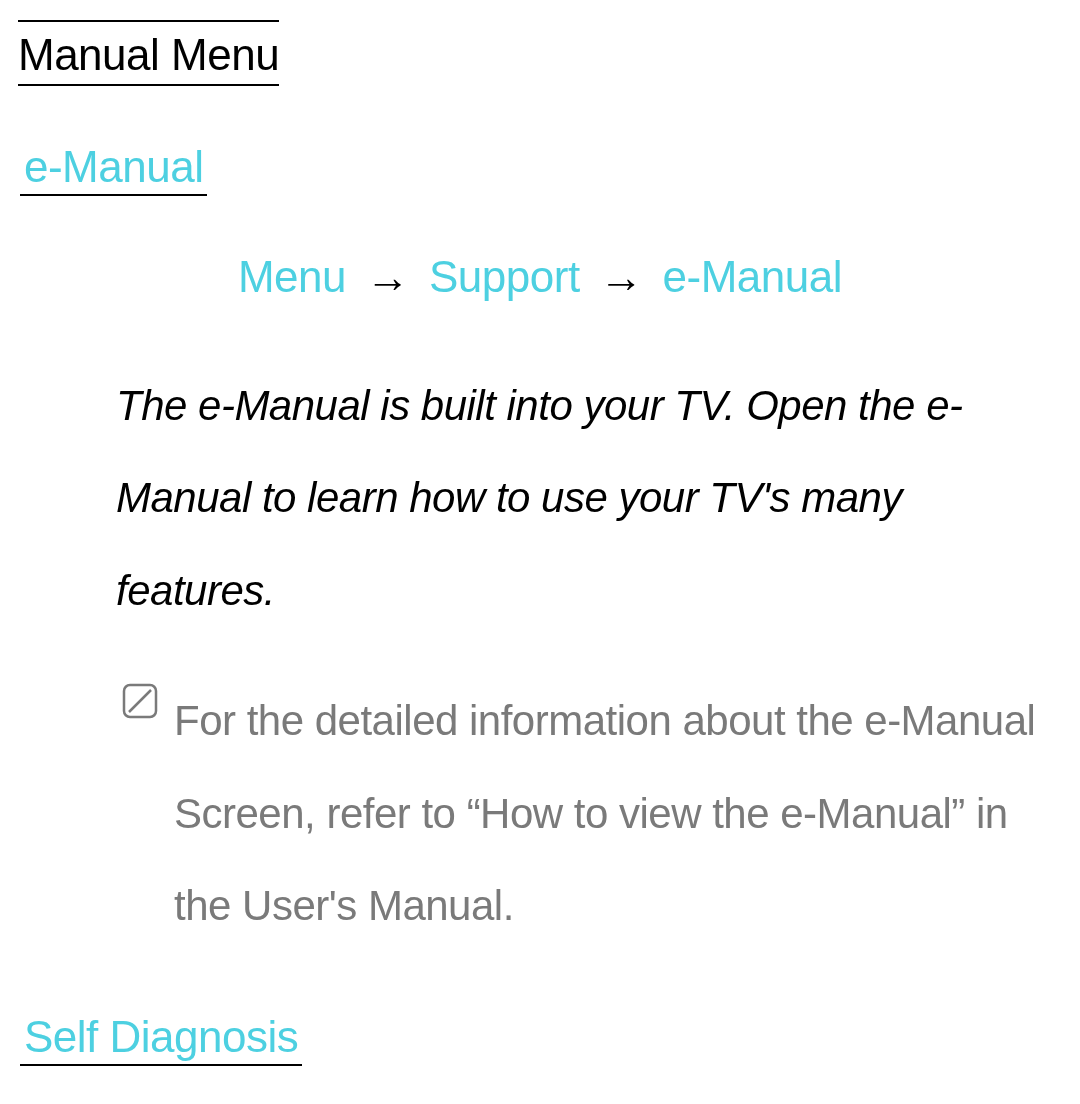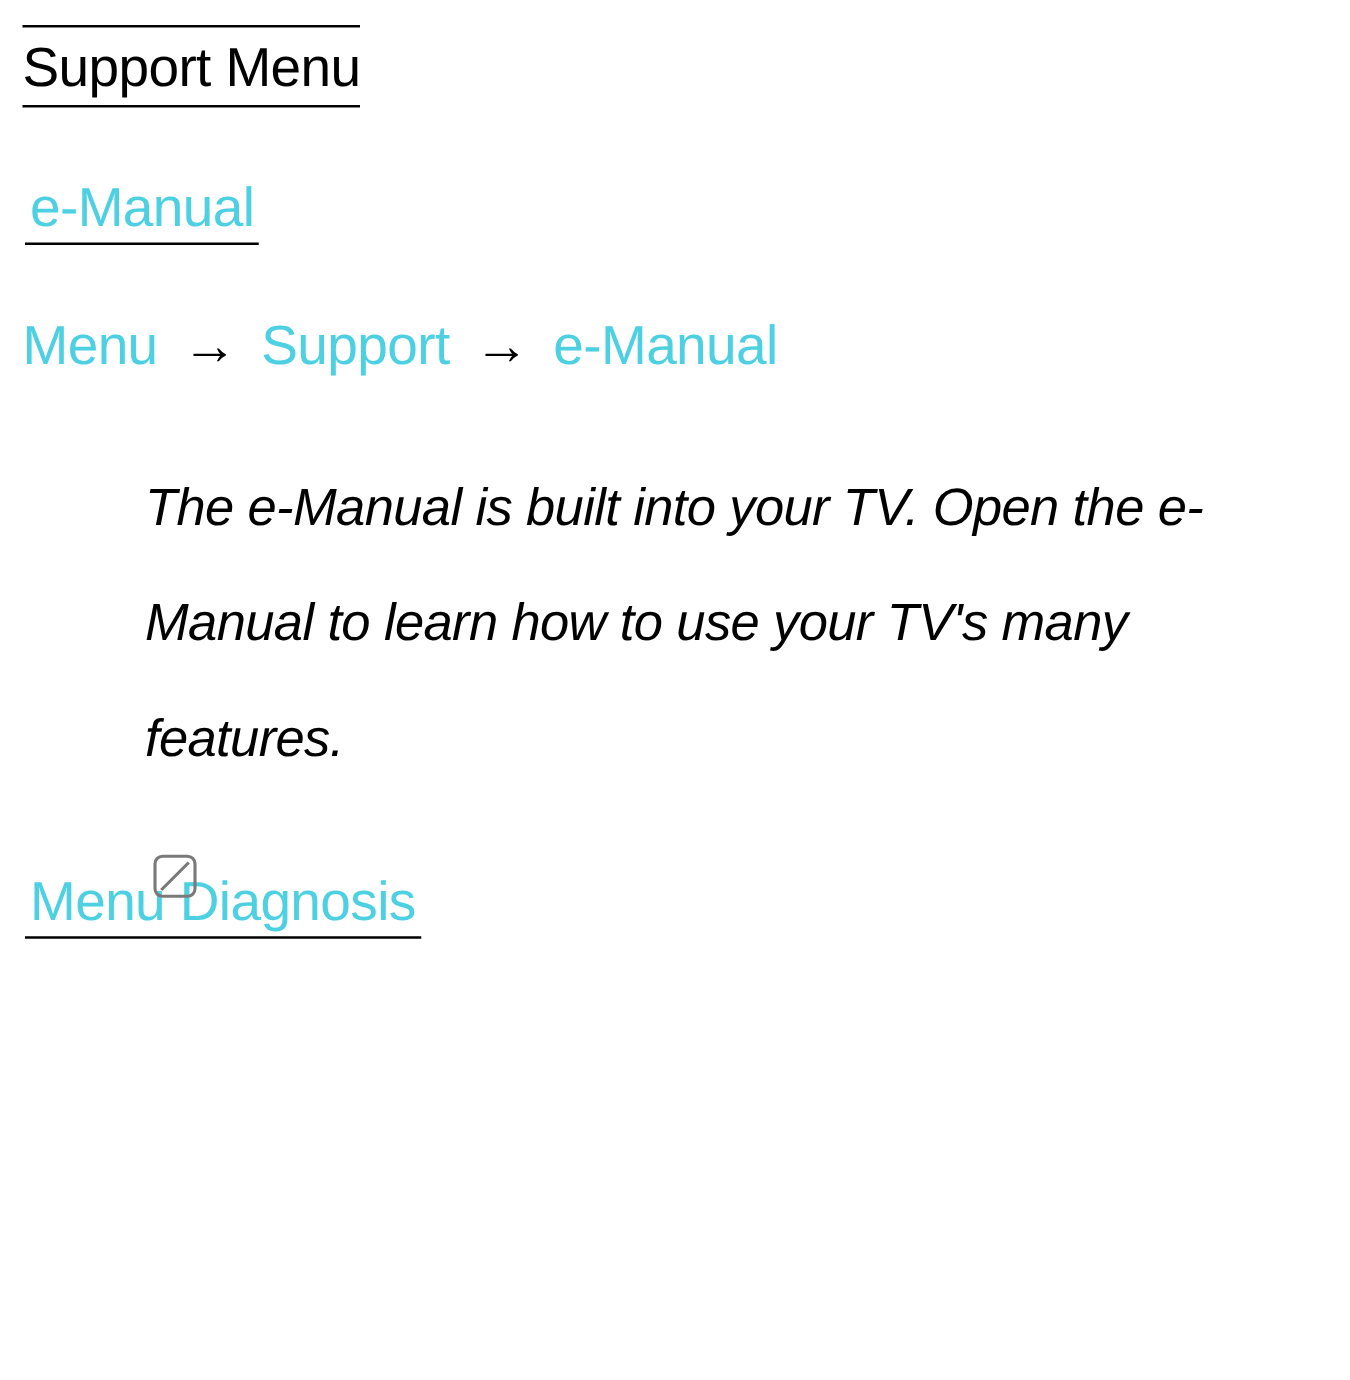--- a/index.html
+++ b/index.html
@@ -31,20 +31,21 @@
       font-weight: normal;
       color: #4dd0e1;
       border-bottom: 2px solid #000;
       padding: 0 4px 2px 4px;
       margin-left: 2px;
       margin-bottom: 56px;
     }
     .breadcrumb {
       font-size: 44px;
       margin-bottom: 58px;
+      text-align: center;
     }
     .bc-item {
       color: #4dd0e1;
     }
     .bc-arrow {
       color: #000;
       padding: 0 8px;
     }
     .body-block {
       padding-left: 98px;
@@ -84,21 +85,21 @@
       display: block;
     }
     .section-heading.bottom {
       margin-top: 8px;
     }
   </style>
 </head>
 <body>
 
 <div>
-  <h1 class="page-title">Support Menu</h1>
+  <h1 class="page-title">Manual Menu</h1>
 </div>
 
 <div>
   <h2 class="section-heading">e-Manual</h2>
 </div>
 
 <div class="breadcrumb">
   <span class="bc-item">Menu</span>
   <span class="bc-arrow">→</span>
   <span class="bc-item">Support</span>
@@ -110,17 +111,20 @@
   <p class="body-text">The e-Manual is built into your TV. Open the e-Manual to learn how to use your TV's many features.</p>
 </div>
 
 <div class="note-block">
   <span class="note-icon">
     <svg width="38" height="38" viewBox="0 0 38 38">
       <rect x="3" y="3" width="32" height="32" rx="6" ry="6" fill="none" stroke="#7a7a7a" stroke-width="2.5"></rect>
       <line x1="8" y1="30" x2="30" y2="8" stroke="#7a7a7a" stroke-width="2.5"></line>
     </svg>
   </span>
+  <p class="note-text">
+    <span class="note-text-inner">For the detailed information about the e-Manual Screen, refer to “How to view the e-Manual” in the User's Manual.</span>
+  </p>
 </div>
 
 <div>
-  <h2 class="section-heading bottom">Menu Diagnosis</h2>
+  <h2 class="section-heading bottom">Self Diagnosis</h2>
 </div>
 
 </body></html>

